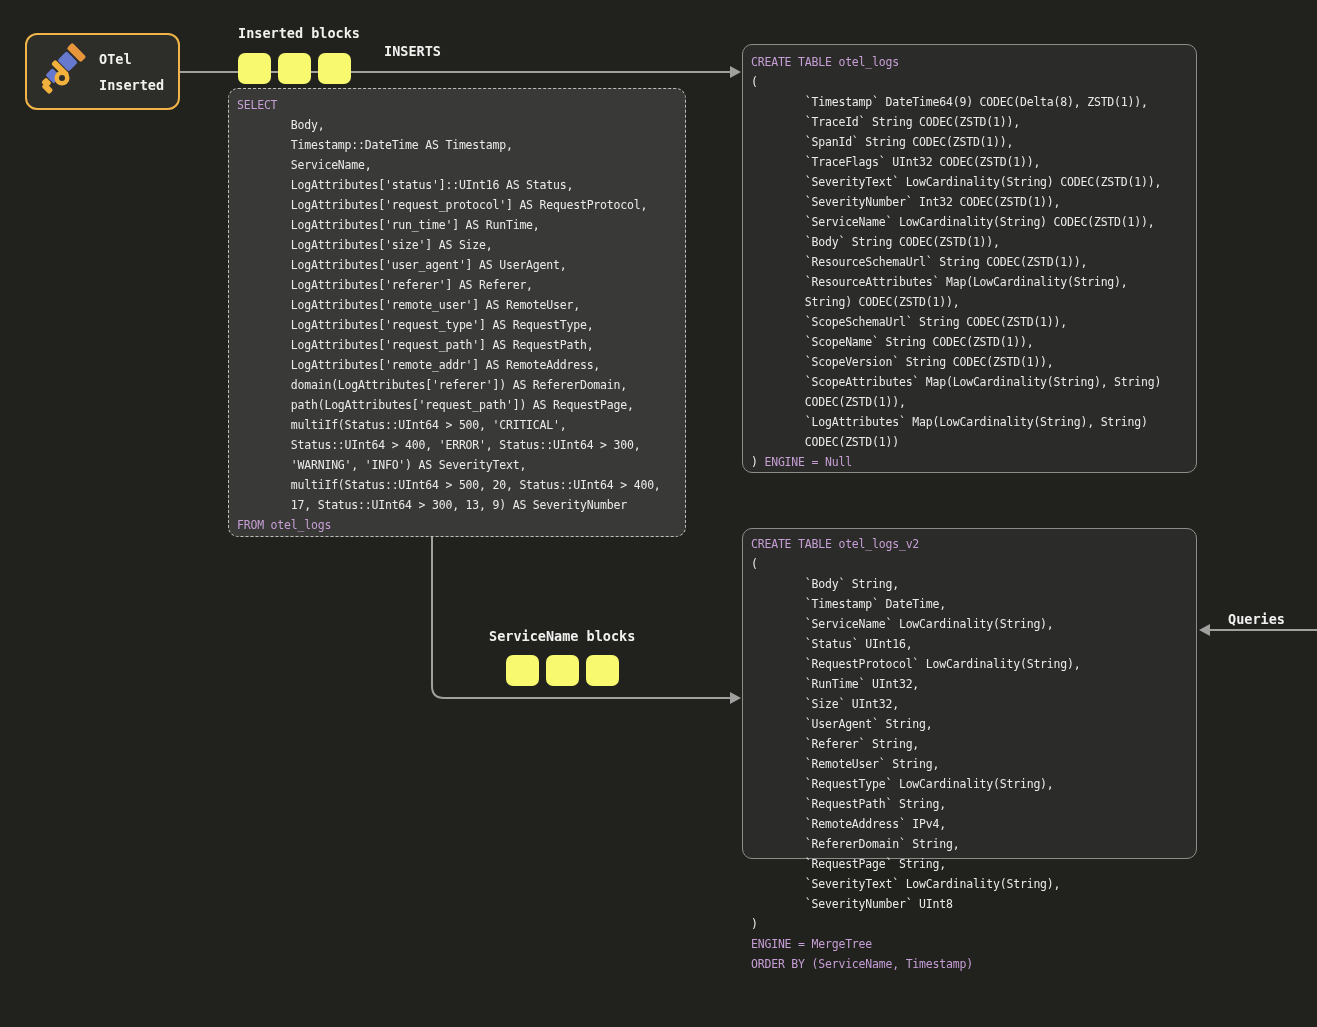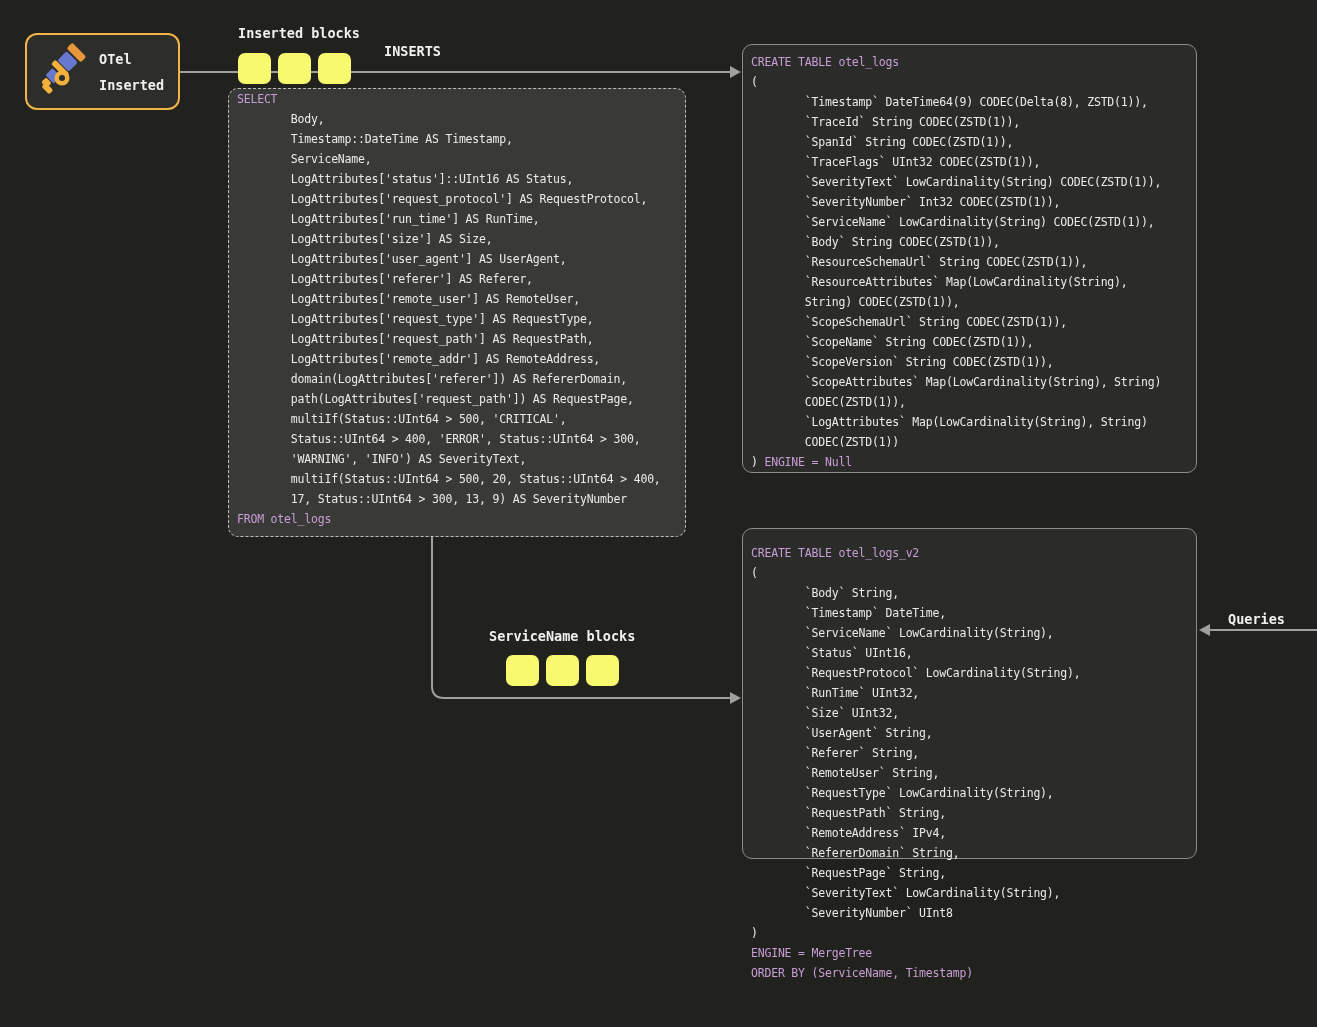--- a/index.html
+++ b/index.html
@@ -14,23 +14,23 @@
 
   .code {
     position:absolute; box-sizing:border-box;
     border-radius:10px; font-size:11.5px; line-height:20px;
     white-space:pre; color:var(--code_text); letter-spacing:-0.2px;
   }
   .code .kw { color:var(--keyword); }
   .code .pl { color:var(--code_text); }
   .dashed { background:var(--select_background); border:1px dashed var(--dashed_border); }
   .solid  { background:var(--panel_background);  border:1px solid var(--solid_border); }
-  #select-box { left:228px; top:88px;  width:458px; height:449px; padding:0 8px; }
+  #select-box { left:228px; top:88px;  width:458px; height:449px; padding:6px 8px; }
   #table1-box { left:742px; top:44px;  width:455px; height:429px; padding:7px 8px; }
-  #table2-box { left:742px; top:528px; width:455px; height:331px; padding:14px 8px; }
+  #table2-box { left:742px; top:528px; width:455px; height:331px; padding:5px 8px; }
 
   .label {
     position:absolute; color:var(--label_text);
     font-weight:700; font-size:13.5px; white-space:pre;
   }
   #lbl-inserted    { left:238px;  top:25px;  }
   #lbl-inserts     { left:384px;  top:34px;margin-top:9px;  }
   #lbl-transformed { left:489px;  top:628px; }
   #lbl-queries     { left:1228px; top:603px;margin-top:8px; }
 

